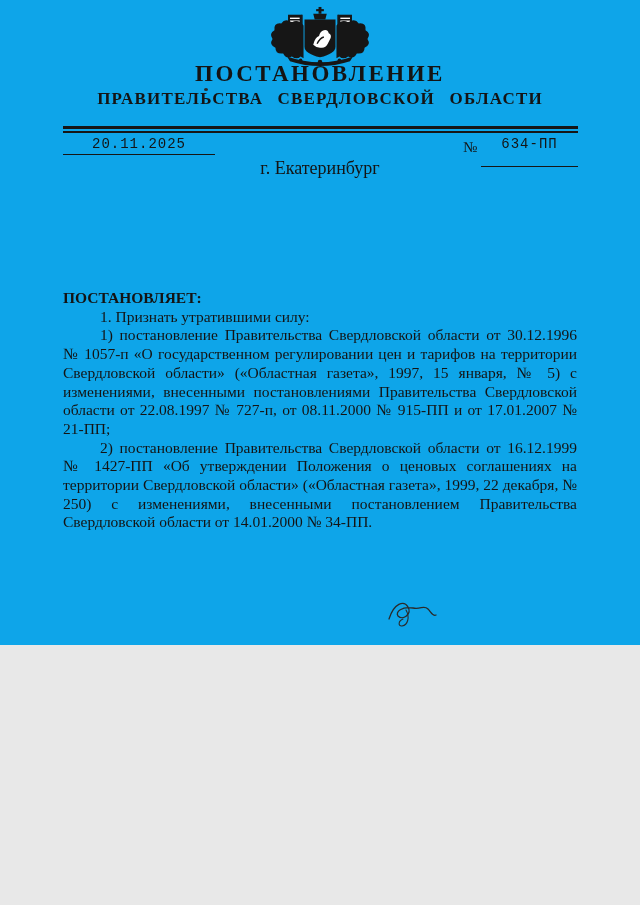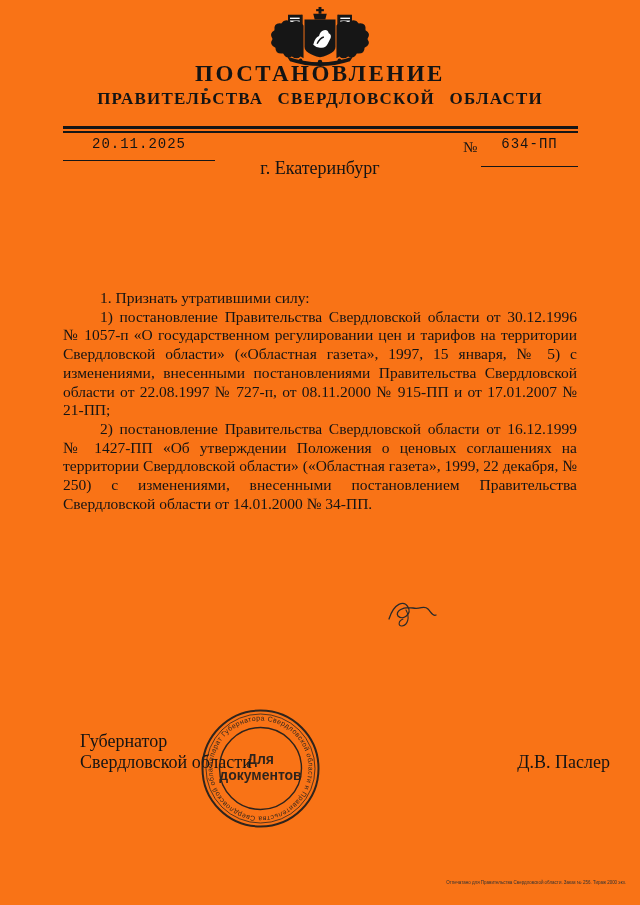--- a/index.html
+++ b/index.html
@@ -1,21 +1,21 @@
 <!DOCTYPE html>
 <html><head>
 <meta charset="utf-8">
 <style>
   * { margin: 0; padding: 0; box-sizing: border-box; }
   html, body { background: #e8e8e8; }
   .page {
     position: relative;
-    width: 640px; height: 905px;
+    width: 640px; height: 645px;
     margin: 0 auto;
-    background: #f97316;
+    background: #0ea5e9;
     color: #141414;
     font-family: "Liberation Serif", serif;
     overflow: hidden;
   }
   
   .arms {
     position: absolute; top: 6px; left: 50%;
     transform: translateX(-50%);
     width: 118px; height: 62px;
   }
@@ -40,21 +40,21 @@
   .rule-block { position: absolute; top: 126px; left: 63px; right: 62px; }
   .rule-thick { border-top: 3px solid #161616; }
   .rule-thin  { border-top: 2px solid #161616; margin-top: 2px; }
   
   .req-row { position: absolute; top: 136px; left: 63px; right: 62px; height: 20px; }
   .date-cell {
     position: absolute; left: 0; top: 0; width: 152px;
     border-bottom: 1.5px solid #161616;
     text-align: center;
     font-family: "Liberation Mono", "DejaVu Sans Mono", monospace;
-    font-size: 14px; letter-spacing: 1px; padding-bottom: 8px;
+    font-size: 14px; letter-spacing: 1px; padding-bottom: 2px;
   }
   .num-group { position: absolute; right: 0; top: 0; width: 97px; }
   .num-sign {
     position: absolute; left: -18px; top: 3px;
     font-size: 15px; font-family: "Liberation Serif", serif;
   }
   .num-cell {
     border-bottom: 1.5px solid #161616;
     text-align: center;
     font-family: "Liberation Mono", "DejaVu Sans Mono", monospace;
@@ -157,20 +157,21 @@
     <div class="num-group">
       <span class="num-sign">№</span>
       <div class="num-cell">634-ПП</div>
     </div>
   </div>
 
   <div class="city">г. Екатеринбург</div>
 
 
   <div class="body-text">
+    <p class="p-resolves">ПОСТАНОВЛЯЕТ:</p>
     <p class="p-indent">1. Признать утратившими силу:</p>
     <p class="p-indent">1) постановление Правительства Свердловской области от 30.12.1996 № 1057-п «О государственном регулировании цен и тарифов на территории Свердловской области» («Областная газета», 1997, 15 января, № 5) с изменениями, внесенными постановлениями Правительства Свердловской области от 22.08.1997 № 727-п, от 08.11.2000 № 915-ПП и от 17.01.2007 № 21-ПП;</p>
     <p class="p-indent">2) постановление Правительства Свердловской области от 16.12.1999 № 1427-ПП «Об утверждении Положения о ценовых соглашениях на территории Свердловской области» («Областная газета», 1999, 22 декабря, № 250) с изменениями, внесенными постановлением Правительства Свердловской области от 14.01.2000 № 34-ПП.</p>
   </div>
 
   <svg class="paraph" viewBox="0 0 52 32" aria-hidden="true">
     <path d="M3 22 C 8 6, 18 3, 22 10 C 26 17, 17 24, 12 19 C 9 15, 16 9, 27 11 C 35 12.5, 38 8, 42 12 C 45 15, 47 20, 50 18" fill="none" stroke="#2a2a2a" stroke-width="1.3" stroke-linecap="round"></path>
     <path d="M20 13 C 24 20, 22 28, 16 29 C 12 29.5, 12 24, 17 22" fill="none" stroke="#2a2a2a" stroke-width="1.1" stroke-linecap="round"></path>
   </svg>
 

